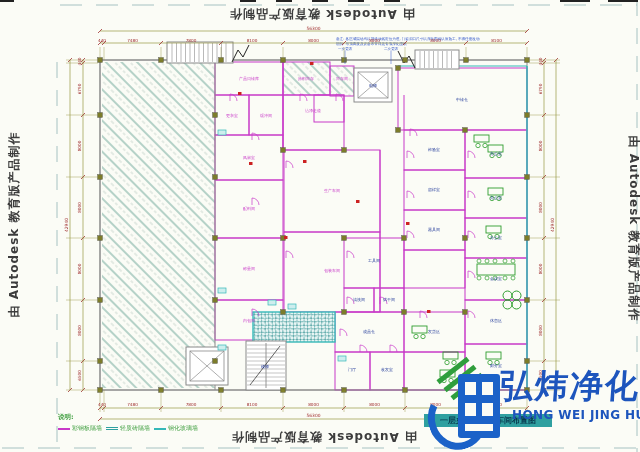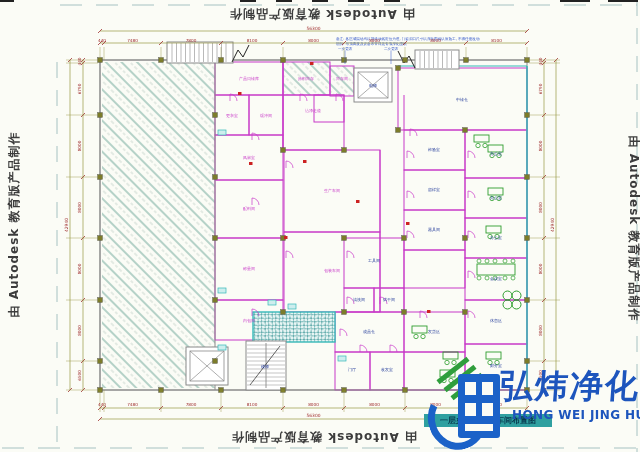--- a/index.html
+++ b/index.html
@@ -460,20 +460,37 @@
       <text x="541.5" y="269" font-size="4.2" fill="#a03030" text-anchor="middle" font-family="DejaVu Sans, sans-serif" transform="rotate(-90 541.5 269)">8000</text>
       <text x="541.5" y="330.5" font-size="4.2" fill="#a03030" text-anchor="middle" font-family="DejaVu Sans, sans-serif" transform="rotate(-90 541.5 330.5)">8000</text>
       <text x="541.5" y="375.5" font-size="4.2" fill="#a03030" text-anchor="middle" font-family="DejaVu Sans, sans-serif" transform="rotate(-90 541.5 375.5)">6500</text>
     </svg>
 
   <div class="wm wm-top">由 Autodesk 教育版产品制作</div>
   <div class="wm wm-bottom">由 Autodesk 教育版产品制作</div>
   <div class="wm wm-left">由 Autodesk 教育版产品制作</div>
   <div class="wm wm-right">由 Autodesk 教育版产品制作</div>
 
+  <div class="legend">
+    <div class="legend-title">说明:</div>
+    <div class="legend-row">
+      <span class="legend-item">
+        <span class="sym1"></span>
+        <span>彩钢板隔墙</span>
+      </span>
+      <span class="legend-item">
+        <span class="sym2"></span>
+        <span>轻质砖隔墙</span>
+      </span>
+      <span class="legend-item">
+        <span class="sym3"></span>
+        <span>钢化玻璃墙</span>
+      </span>
+    </div>
+  </div>
 
   <div class="title-bar">一层办公及生产车间布置图</div>
 
   <div class="logo">
     <div class="logo-icon">
       <div class="swoosh"></div>
       <div class="stripe s1"></div>
       <div class="stripe s2"></div>
       <div class="stripe s3"></div>
       <div class="block">

